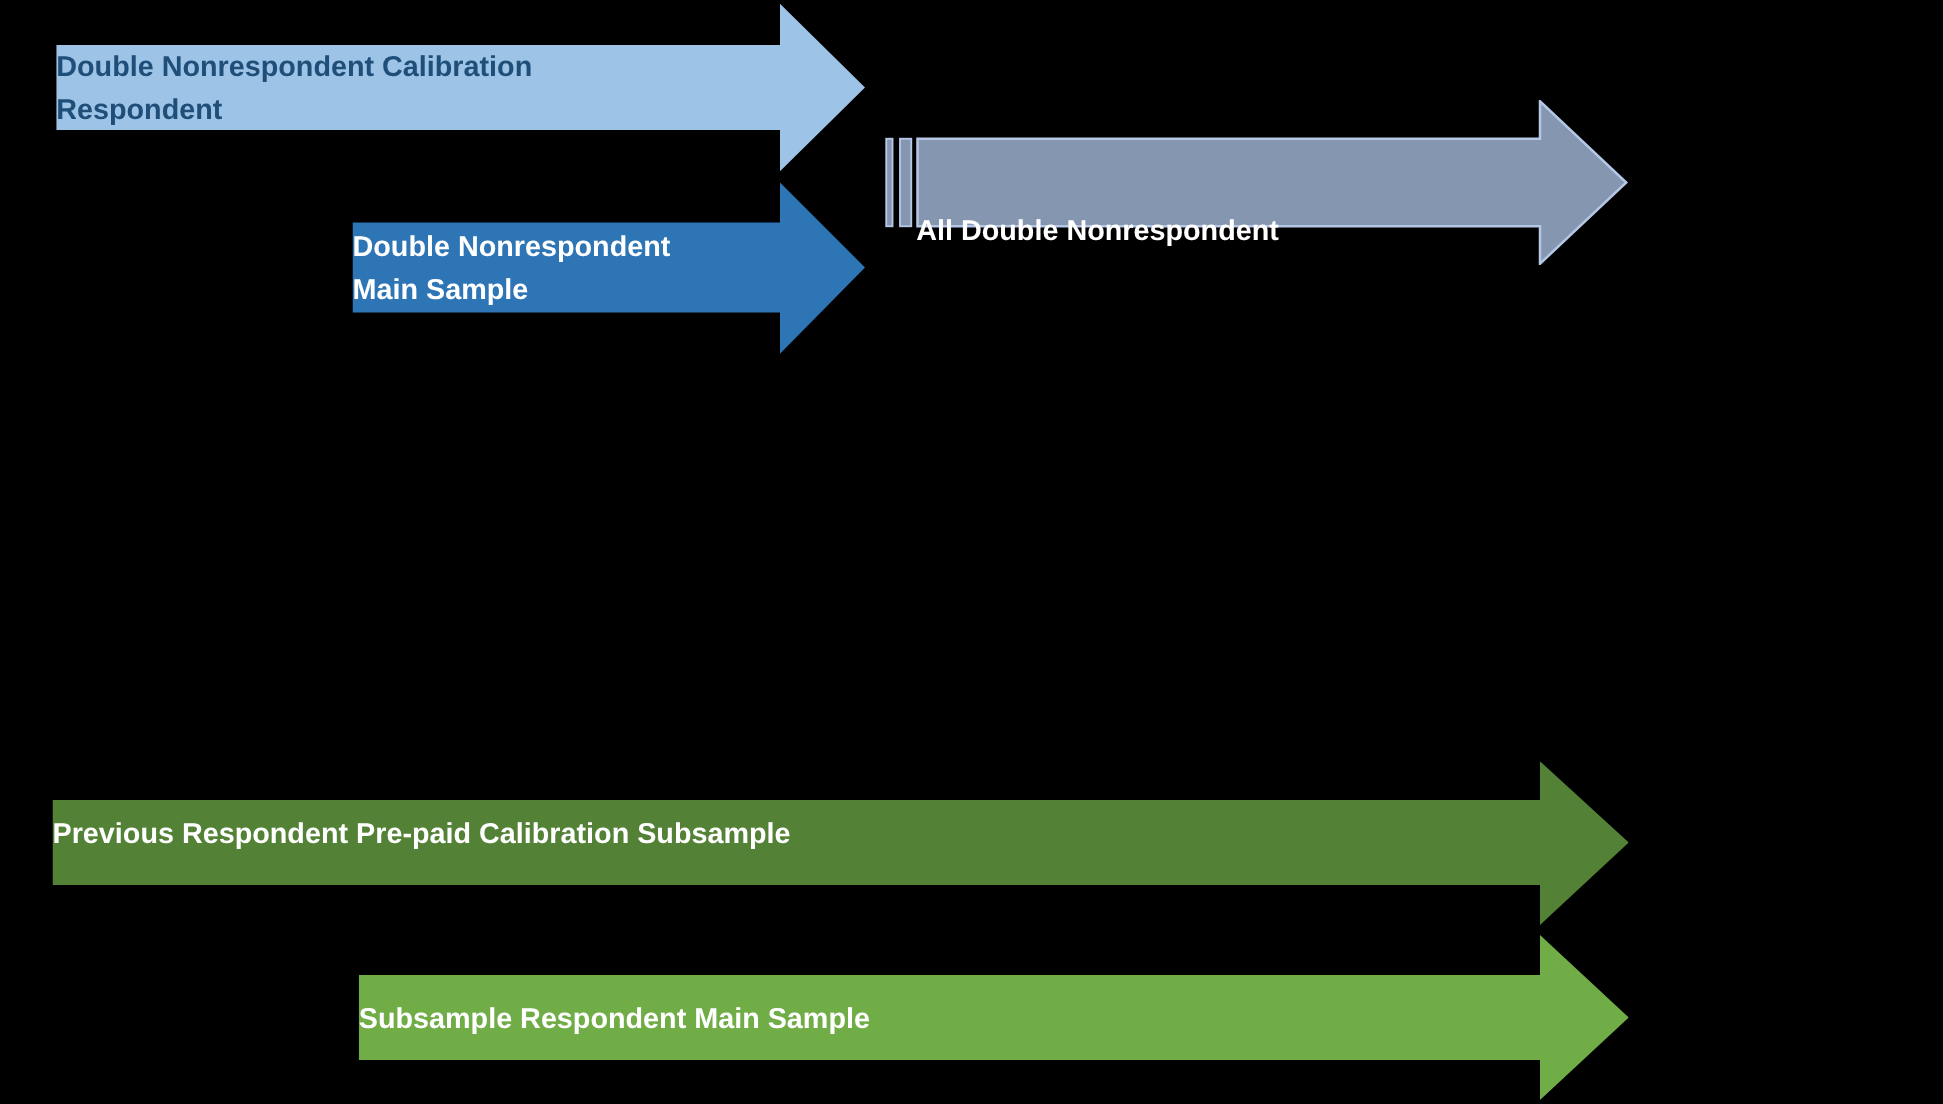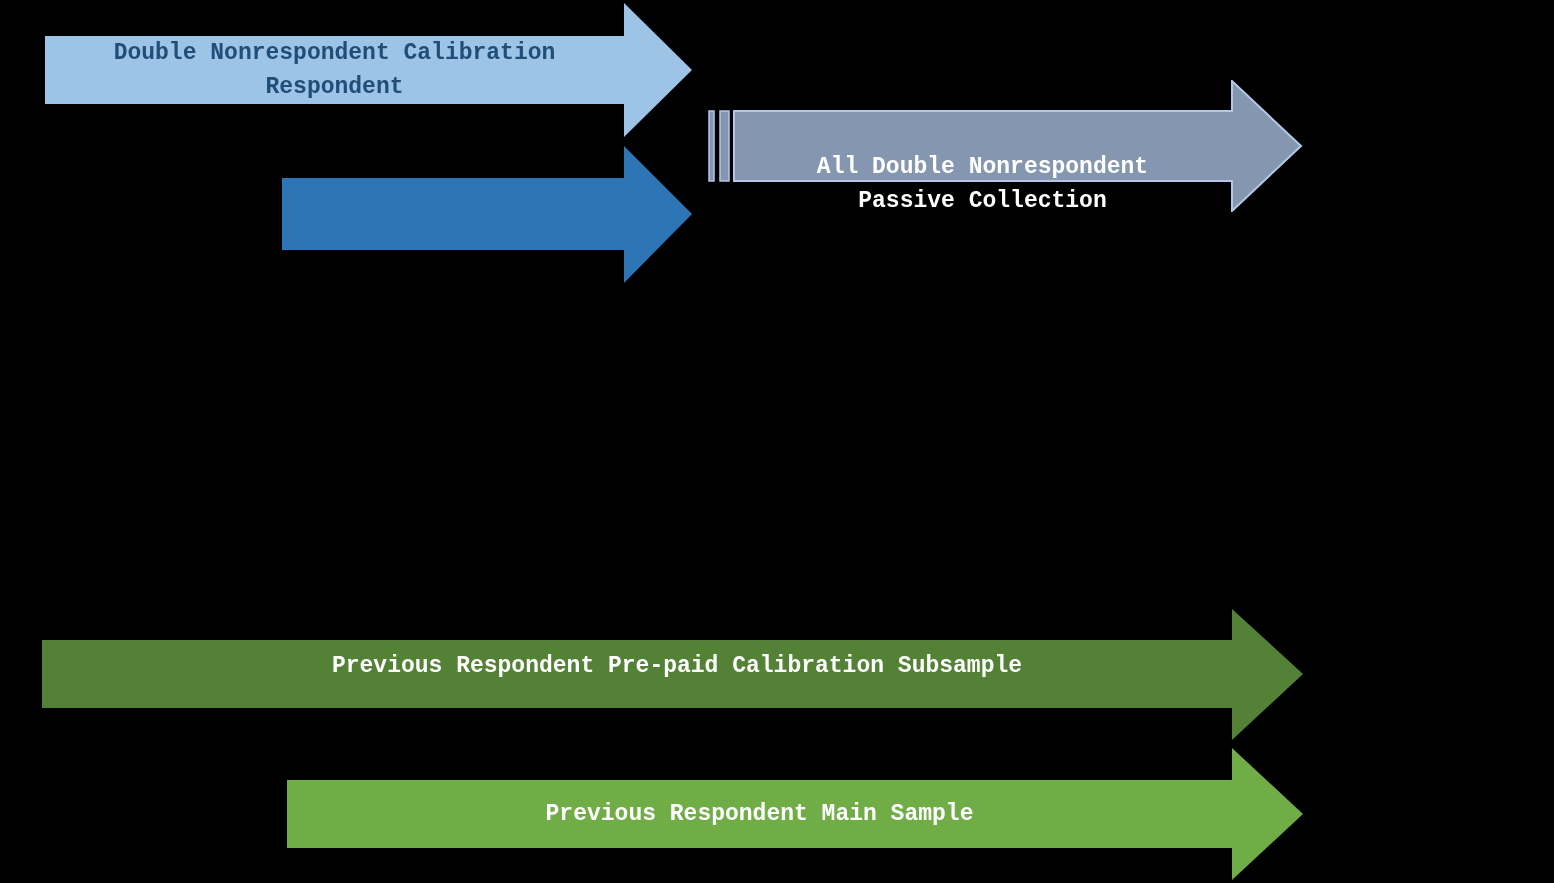--- a/index.html
+++ b/index.html
@@ -16,27 +16,27 @@
     font-family: "Liberation Serif", serif;
   }
   .arrow-svg {
     position: absolute;
     display: block;
   }
   .arrow-label {
     position: absolute;
     display: flex;
     flex-direction: column;
-    align-items: center;
+    align-items: flex-start;
     justify-content: center;
     text-align: center;
     font-weight: bold;
     font-size: 23px;
     line-height: 34px;
-    font-family: Liberation Mono, monospace;
+    font-family: Liberation Sans, sans-serif;
     pointer-events: none;
     white-space: nowrap;
   }
   .label-dark  { color: #1F4E79; }
   .label-light { color: #FFFFFF; }
 </style>
 </head>
 <body>
 
 <div id="canvas">
@@ -45,38 +45,41 @@
     <polygon points="0,33 579,33 579,0 647,67 579,134 579,101 0,101" fill="#9DC3E6"></polygon>
   </svg>
   <div class="arrow-label label-dark" style="left:45px; top:36px; width:579px; height:68px;">
     <span>Double Nonrespondent Calibration</span>
     <span>Respondent</span>
   </div>
 
   <svg class="arrow-svg" style="left:282px; top:146px;" width="410" height="137">
     <polygon points="0,32 342,32 342,0 410,68 342,137 342,104 0,104" fill="#2E75B6"></polygon>
   </svg>
+  <div class="arrow-label label-light" style="left:282px; top:178px; width:342px; height:72px;">
+    <span>Double Nonrespondent</span>
+    <span>Main Sample</span>
+  </div>
 
   <svg class="arrow-svg" style="left:706px; top:80px;" width="597" height="132">
     <rect x="3" y="31" width="5" height="70" stroke-width="1.5" fill="#8496B0" stroke="#B4C7E7"></rect>
     <rect x="14" y="31" width="9" height="70" stroke-width="1.5" fill="#8496B0" stroke="#B4C7E7"></rect>
     <polygon points="28,31 526,31 526,1 595,66 526,131 526,101 28,101" stroke-width="2" fill="#8496B0" stroke="#B4C7E7"></polygon>
   </svg>
   <div class="arrow-label label-light" style="left:733px; top:110px; width:499px; height:72px;margin-top:38px;">
     <span>All Double Nonrespondent</span>
-    <span>Passive Collection</span>
   </div>
 
   <svg class="arrow-svg" style="left:42px; top:609px;" width="1261" height="131">
     <polygon points="0,31 1190,31 1190,0 1261,65 1190,131 1190,99 0,99" fill="#538135"></polygon>
   </svg>
-  <div class="arrow-label label-light" style="left:42px; top:640px; width:1190px; height:52px;padding-left:40px;">
+  <div class="arrow-label label-light" style="left:42px; top:640px; width:1190px; height:52px;">
     <span>Previous Respondent Pre-paid Calibration Subsample</span>
   </div>
 
   <svg class="arrow-svg" style="left:287px; top:748px;" width="1016" height="132">
     <polygon points="0,32 945,32 945,0 1016,66 945,132 945,100 0,100" fill="#70AD47"></polygon>
   </svg>
   <div class="arrow-label label-light" style="left:287px; top:780px; width:945px; height:68px;">
-    <span>Previous Respondent Main Sample</span>
+    <span>Subsample Respondent Main Sample</span>
   </div>
 
 </div>
 
 </body></html>

